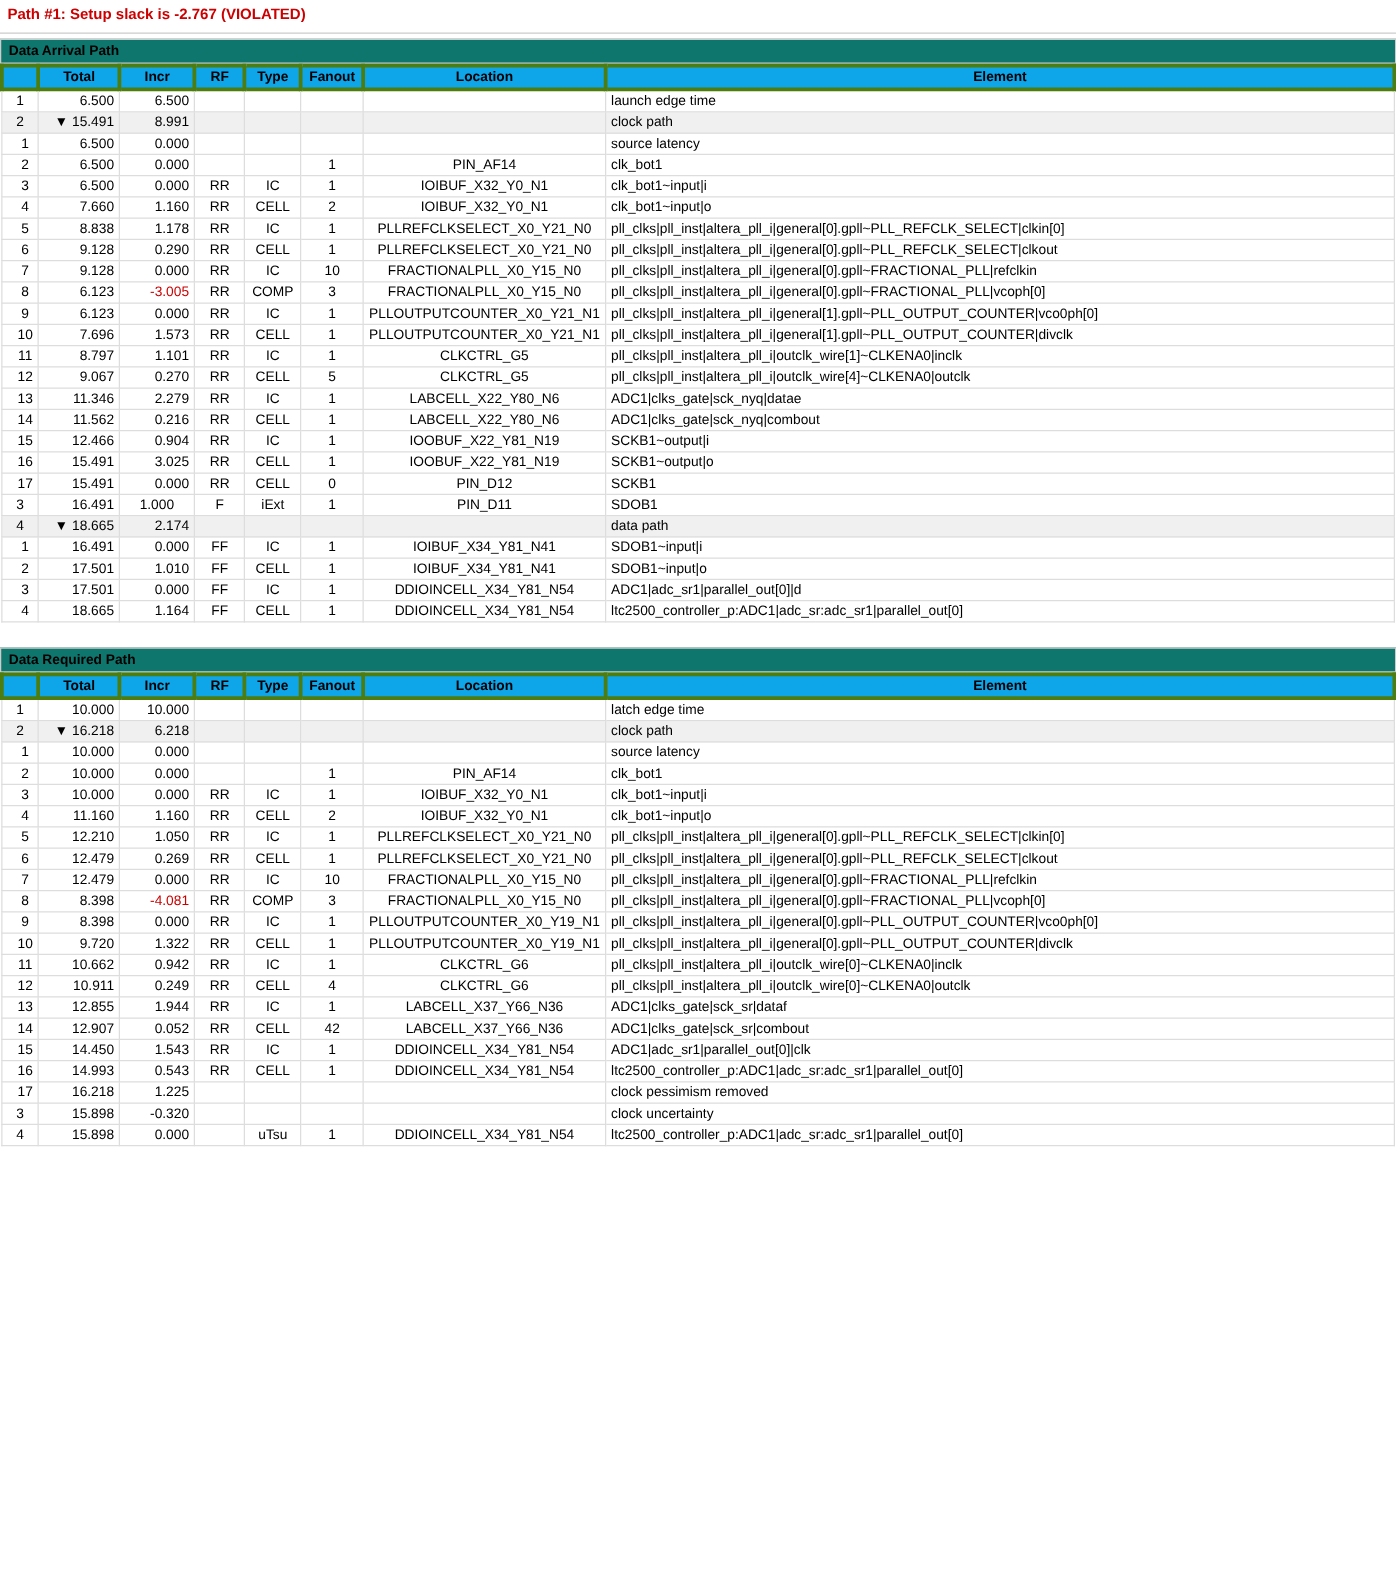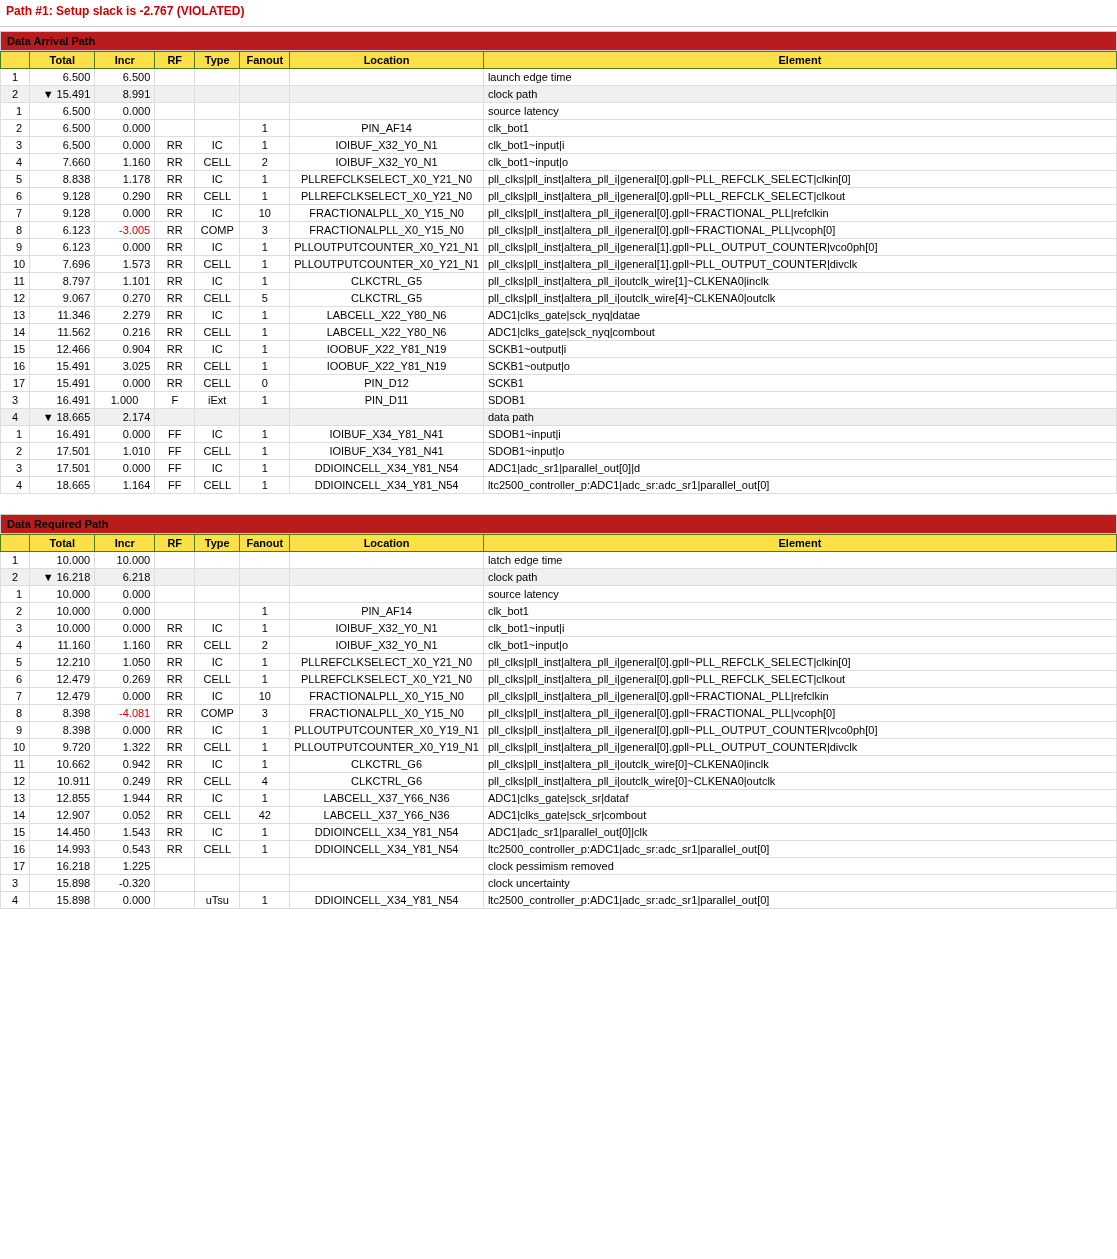--- a/index.html
+++ b/index.html
@@ -31,35 +31,35 @@
     .tab.active {
       background: #fff;
       border-bottom: 1px solid #fff;
       font-weight: bold;
     }
     
     .section {
       margin: 4px 0;
     }
     .section-header {
-      background: #b91c1c;
+      background: #0f766e;
       font-weight: bold;
       padding: 3px 6px;
       font-size: 11px;
       border: 1px solid #ccc;
     }
     
     table {
       width: 100%;
       border-collapse: collapse;
       font-size: 11px;
     }
     th {
-      background: #fde047;
-      border: 1px solid #4d7c0f;
+      background: #0ea5e9;
+      border: 3px solid #4d7c0f;
       padding: 2px 4px;
       text-align: center;
       font-weight: bold;
     }
     td {
       border: 1px solid #ddd;
       padding: 2px 4px;
       white-space: nowrap;
     }
     

